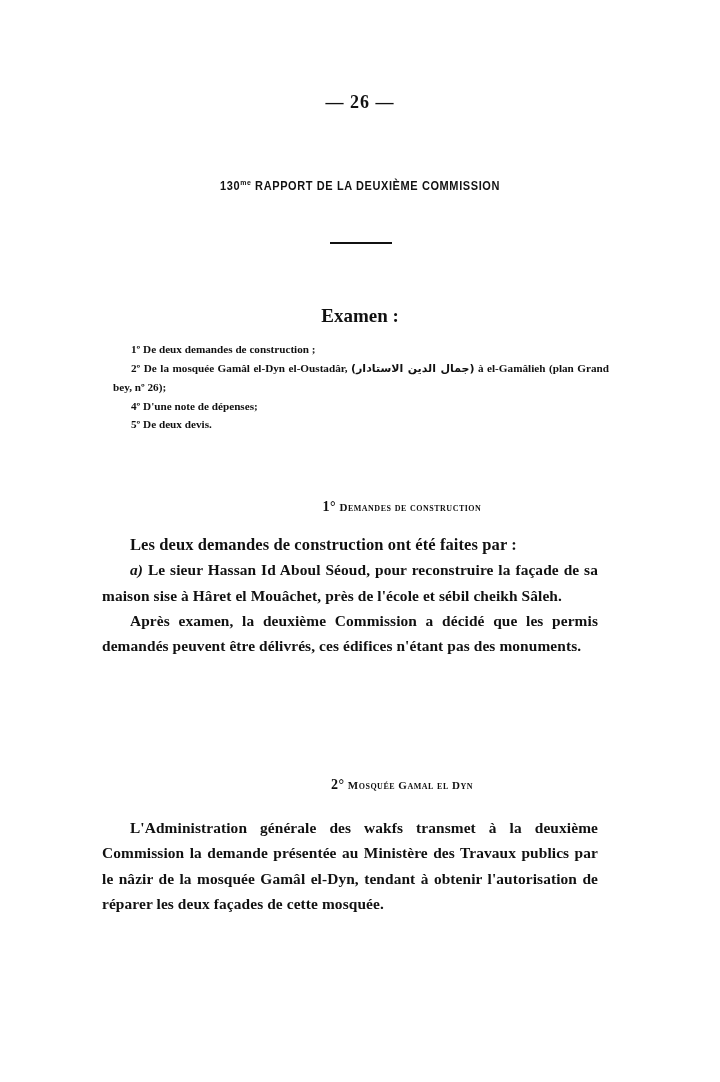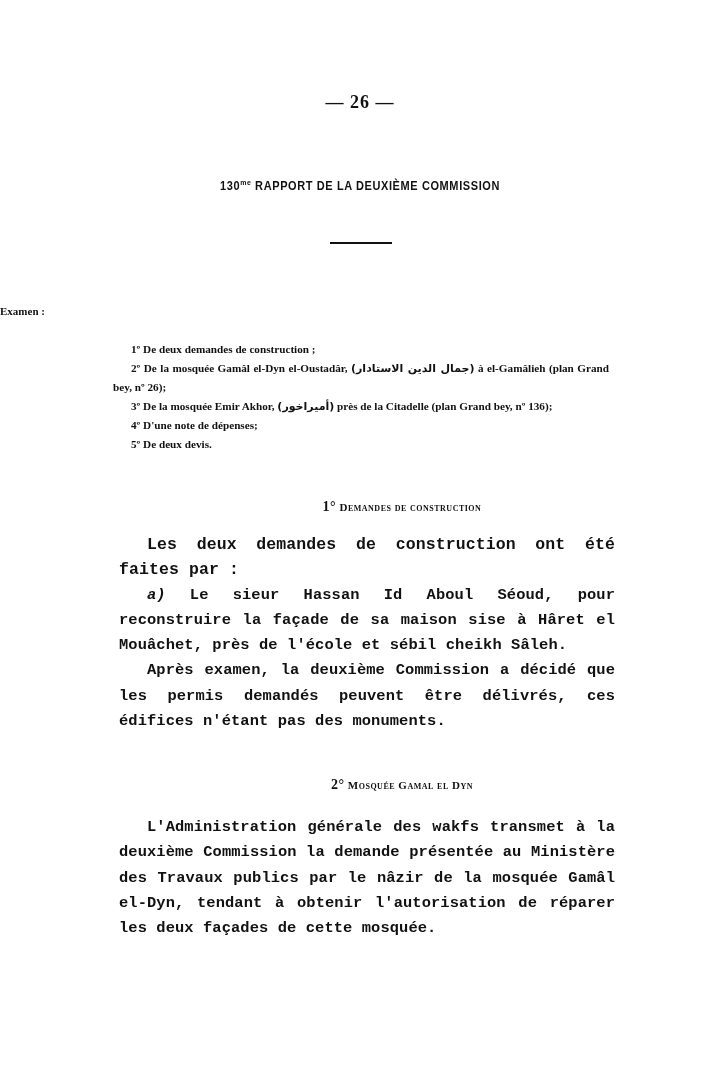--- a/index.html
+++ b/index.html
@@ -65,24 +65,24 @@
       left: 330px;
       width: 62px;
       height: 2px;
       background: #111111;
     }
     .examen-heading {
       position: absolute;
       top: 305px;
       left: 0;
       width: 720px;
-      text-align: left;
+      text-align: center;
       font-family: "Liberation Serif", serif;
       font-weight: 900;
-      font-size: 11px;
+      font-size: 19px;
     }
     .examen-list {
       position: absolute;
       top: 340px;
       left: 113px;
       width: 496px;
       font-family: "Liberation Serif", serif;
       font-weight: bold;
       font-size: 11.2px;
       line-height: 18.5px;
@@ -110,23 +110,23 @@
       margin-left: 42px;
     }
     .section-heading .num {
       font-size: 14px;
       font-variant: normal;
     }
     .sec1 { top: 499px; }
     .sec2 { top: 777px; }
     .body-block {
       position: absolute;
-      left: 119px;
+      left: 102px;
       width: 496px;
-      font-family: Liberation Mono, monospace;
+      font-family: Liberation Serif, serif;
       font-weight: bold;
       font-size: 15.4px;
       line-height: 25.3px;
       text-align: justify;
       letter-spacing: 0.1px;
     }
     .body-block p {
       margin: 0;
       text-indent: 28px;
     }
@@ -150,21 +150,20 @@
   <div class="report-title"><span>130</span><sup>me</sup><span> RAPPORT DE LA DEUXIÈME COMMISSION</span></div>
 
 
   <div class="rule"></div>
 
   <div class="examen-heading">Examen :</div>
 
   <div class="examen-list">
     <p><span>1º</span><span> De deux demandes de construction ;</span></p>
     <p><span>2º</span><span> De la mosquée Gamâl el-Dyn el-Oustadâr, </span><span class="arabic" dir="rtl">(جمال الدين الاستادار)</span><span> à el-Gamâlieh (plan Grand bey, nº 26);</span></p>
-    <p><span>3º</span><span> De la mosquée Emir Akhor, </span><span class="arabic" dir="rtl">(أميراخور)</span><span> près de la Citadelle (plan Grand bey, nº 136);</span></p>
     <p><span>4º</span><span> D'une note de dépenses;</span></p>
     <p><span>5º</span><span> De deux devis.</span></p>
   </div>
 
   <div class="section-heading sec1"><span class="num">1°</span><span> Demandes de construction</span></div>
 
   <div class="body-block block1">
     <p class="lead">Les deux demandes de construction ont été faites par :</p>
     <p><span class="ital">a)</span><span> Le sieur Hassan Id Aboul Séoud, pour reconstruire la façade de sa maison sise à Hâret el Mouâchet, près de l'école et sébil cheikh Sâleh.</span></p>
     <p>Après examen, la deuxième Commission a décidé que les permis demandés peuvent être délivrés, ces édifices n'étant pas des monuments.</p>

